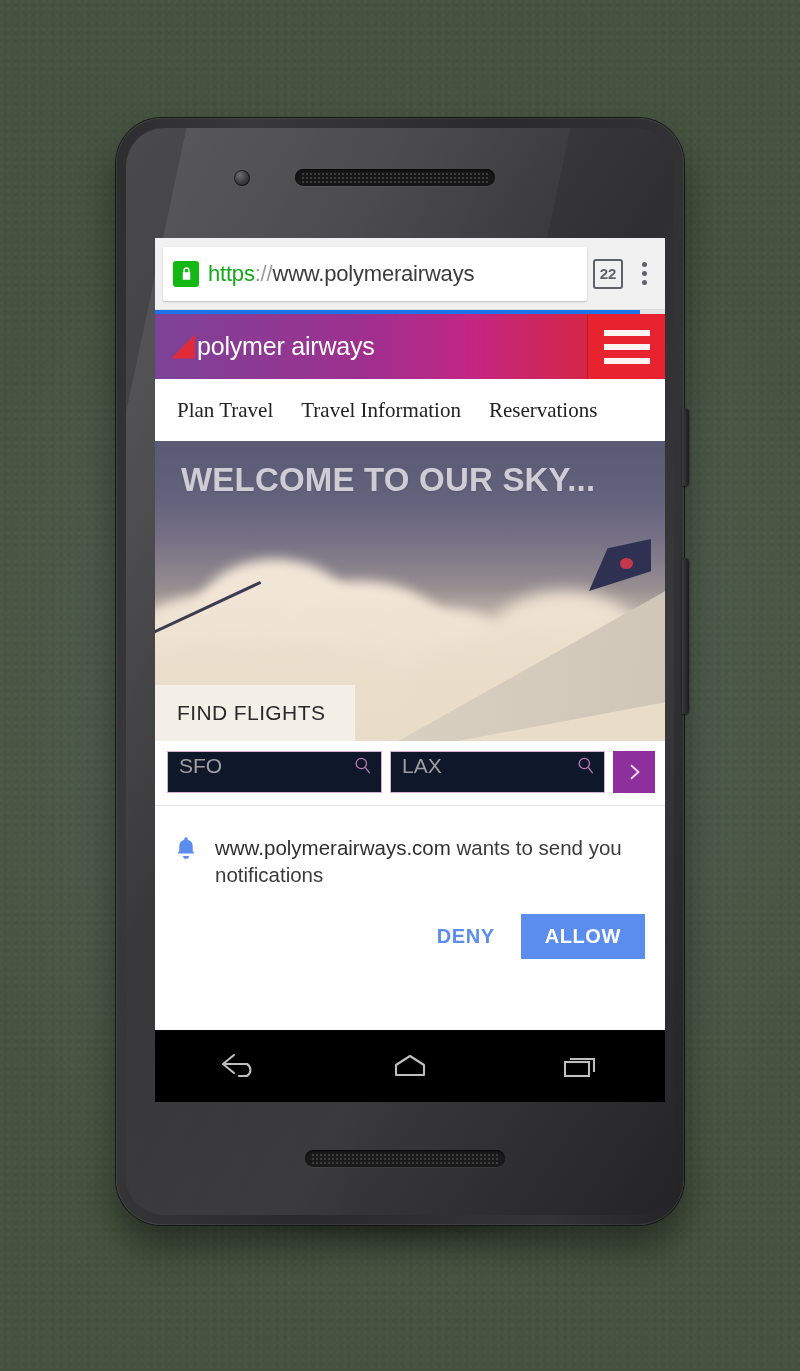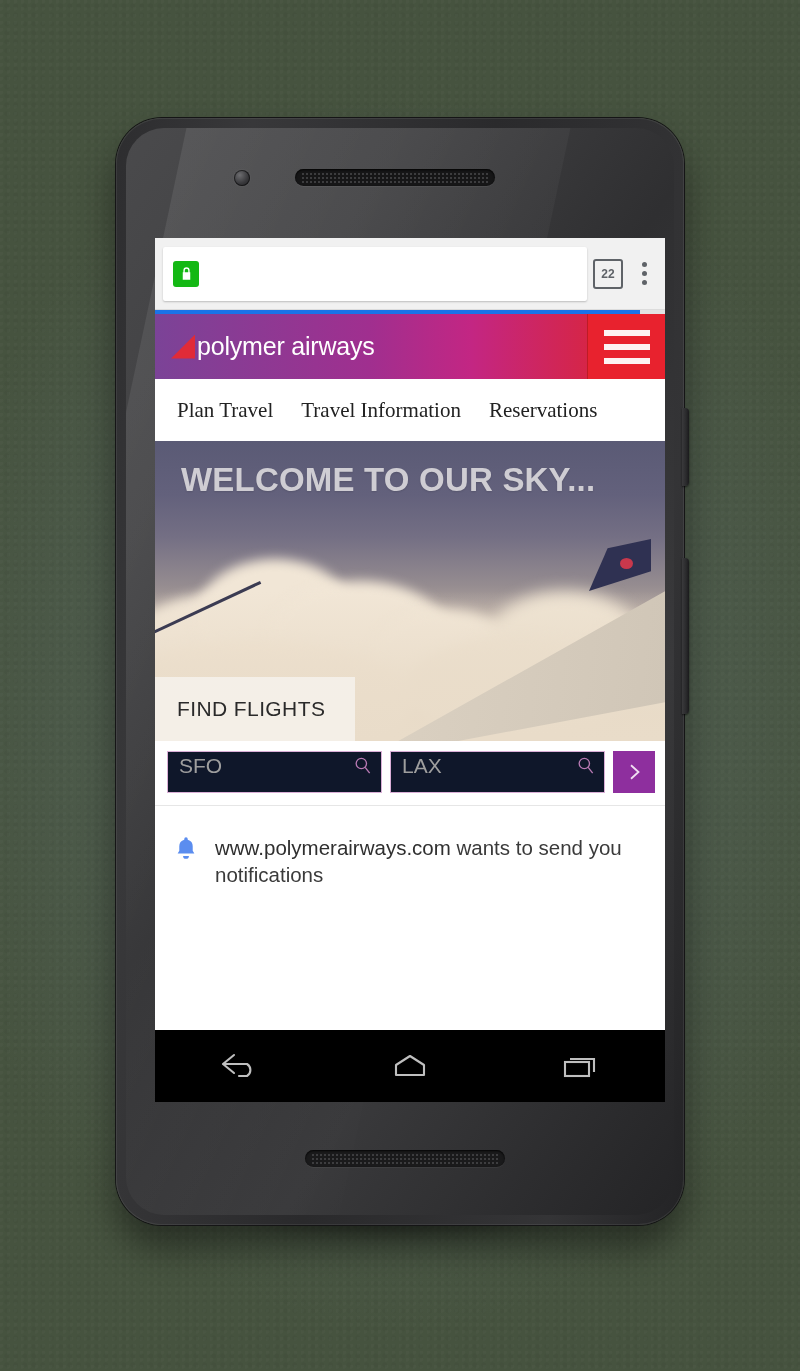--- a/index.html
+++ b/index.html
@@ -167,21 +167,21 @@
   }
   #lock-icon svg{ width:15px;height:15px;display:block; }
   #url-text{
     font-size:22px; white-space:nowrap; color:#3c3c3c; letter-spacing:-.2px;
   }
   #url-text .scheme{ color:#17a81a; }
   #url-text .sep{ color:#9a9a9a; }
   #tab-counter{
     width:30px;height:30px;border:2.5px solid #5f6368;border-radius:3px;
     display:flex;align-items:center;justify-content:center;
-    font-size:12px;color:#5f6368;font-weight:bold;flex:0 0 auto;
+    font-size:15px;color:#5f6368;font-weight:bold;flex:0 0 auto;
   }
   #overflow-menu{
     width:30px;height:34px;display:flex;flex-direction:column;
     align-items:center;justify-content:center;gap:4px;flex:0 0 auto;
   }
   #overflow-menu span{ width:5px;height:5px;border-radius:50%;background:#5f6368;display:block; }
 
   
   #progress-track{ height:4px; background:#e3e3e3; }
   #progress-fill{ height:100%; background:#1a73e8; }
@@ -268,21 +268,21 @@
   }
   #hero-title{
     position:absolute; left:26px; top:20px;
     color:#cfcdd3; font-size:33px; font-weight:bold; letter-spacing:.2px;
     text-shadow:0 1px 2px rgba(0,0,0,.12);
   }
 
   
   #find-flights-tab{
     position:absolute; left:0; bottom:0;
-    height:64px; padding:0 30px 0 22px;
+    height:56px; padding:0 30px 0 22px;
     background: rgba(244,240,234,.93);
     display:flex; align-items:center;
   }
   #find-flights-tab span{ font-size:21px; color:#2a2a2a; letter-spacing:.4px; }
 
   
   #search-row{
     background:#fff; padding:10px 10px 12px 12px;
     display:flex; align-items:center; gap:8px;
     border-bottom:1px solid #e6e6e6;
@@ -351,20 +351,21 @@
     <div id="screen">
 
 
       <div id="omnibox-bar">
         <div id="url-field">
           <span id="lock-icon">
             <svg viewBox="0 0 24 24">
                 <path d="M12 2a5 5 0 0 0-5 5v3H6v12h12V10h-1V7a5 5 0 0 0-5-5zm0 2.2A2.8 2.8 0 0 1 14.8 7v3H9.2V7A2.8 2.8 0 0 1 12 4.2z" fill="#fff"></path>
               </svg>
           </span>
+          <span id="url-text"><span class="scheme">https</span><span class="sep">://</span><span>www.polymerairways</span></span>
         </div>
         <div id="tab-counter">22</div>
         <div id="overflow-menu">
           <span></span>
             <span></span>
             <span></span>
         </div>
       </div>
 
       <div id="progress-track">
@@ -432,20 +433,24 @@
       </div>
 
       <div id="notif-dialog">
         <div id="notif-top">
           <svg id="bell-icon" viewBox="0 0 24 26">
             <path d="M12 2.2a1.6 1.6 0 0 1 1.6 1.6v.6a6.2 6.2 0 0 1 4.6 6v4.2l1.5 2.6H4.3l1.5-2.6v-4.2a6.2 6.2 0 0 1 4.6-6v-.6A1.6 1.6 0 0 1 12 2.2z" fill="#5b8def"></path>
             <path d="M9.3 19.4h5.4a2.7 2.7 0 0 1-5.4 0z" fill="#5b8def"></path>
           </svg>
           <div id="notif-text"><span class="origin">www.polymerairways.com</span><span> wants to send you notifications</span></div>
         </div>
+        <div id="notif-actions">
+          <button id="deny-button">DENY</button>
+          <button id="allow-button">ALLOW</button>
+        </div>
       </div>
 
       <div id="nav-bar">
         <div class="nav-key">
           <svg width="46" height="30" viewBox="0 0 46 30">
             <path d="M6 13 L17 4 M6 13 L17 22 M6 13 H30 a7 7 0 0 1 0 12 H22" fill="none" stroke="#bfbfbf" stroke-width="2.1" stroke-linecap="round" stroke-linejoin="round"></path>
           </svg>
         </div>
         <div class="nav-key">
           <svg width="46" height="30" viewBox="0 0 46 30">

